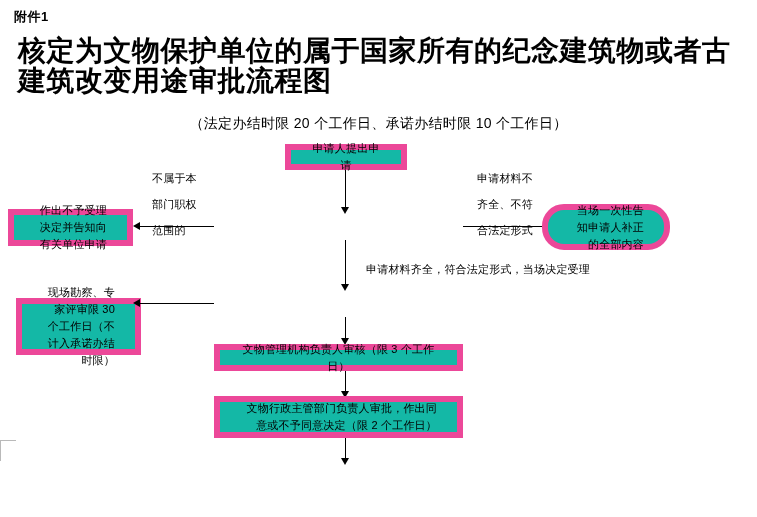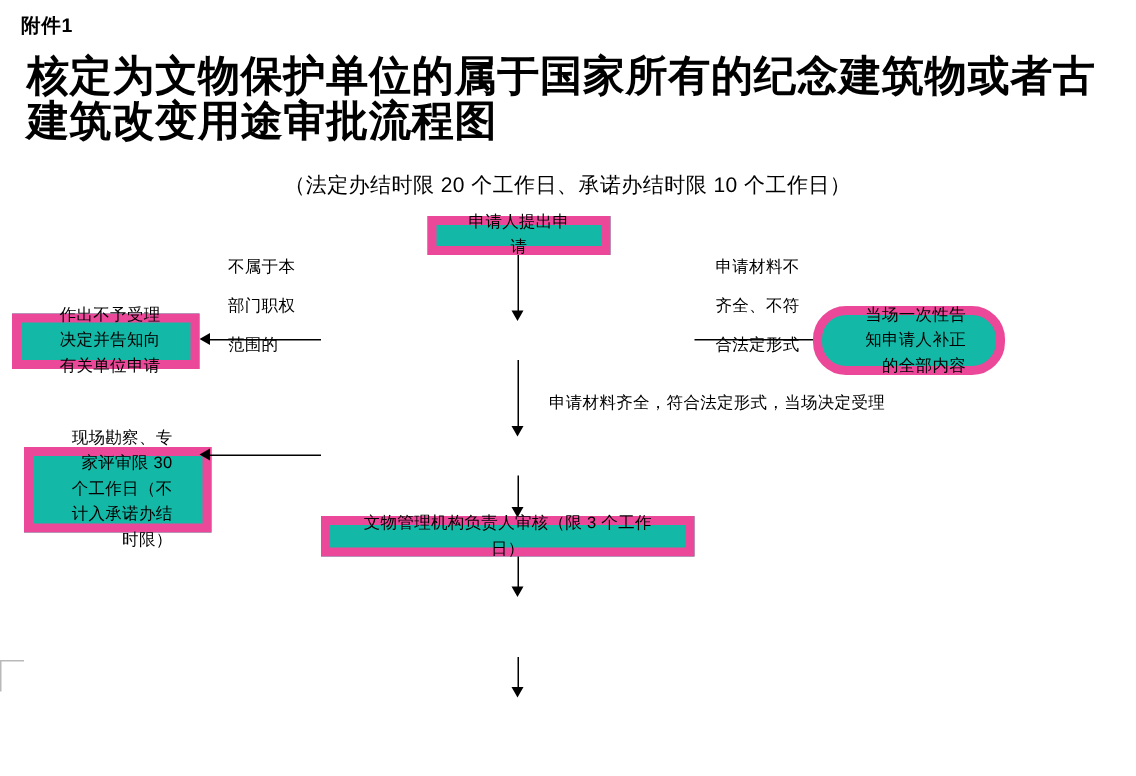--- a/index.html
+++ b/index.html
@@ -170,20 +170,21 @@
 
 
   <div class="vline" style="left:345px; top:317px; height:25px;"></div>
   <div class="arrow-down" style="left:341px; top:338px;"></div>
 
   <div class="node" style="left:214px; top:344px; width:249px; height:27px;">文物管理机构负责人审核（限 3 个工作日）</div>
 
   <div class="vline" style="left:345px; top:371px; height:24px;"></div>
   <div class="arrow-down" style="left:341px; top:391px;"></div>
 
+  <div class="node left-align" style="left:214px; top:396px; width:249px; height:42px;">文物行政主管部门负责人审批，作出同意或不予同意决定（限 2 个工作日）</div>
 
   <div class="vline" style="left:345px; top:438px; height:24px;"></div>
   <div class="arrow-down" style="left:341px; top:458px;"></div>
 
 
   <div class="crop-mark" style="left:0px; top:440px; width:15px; height:20px;"></div>
 
 </div>
 
 </body></html>

